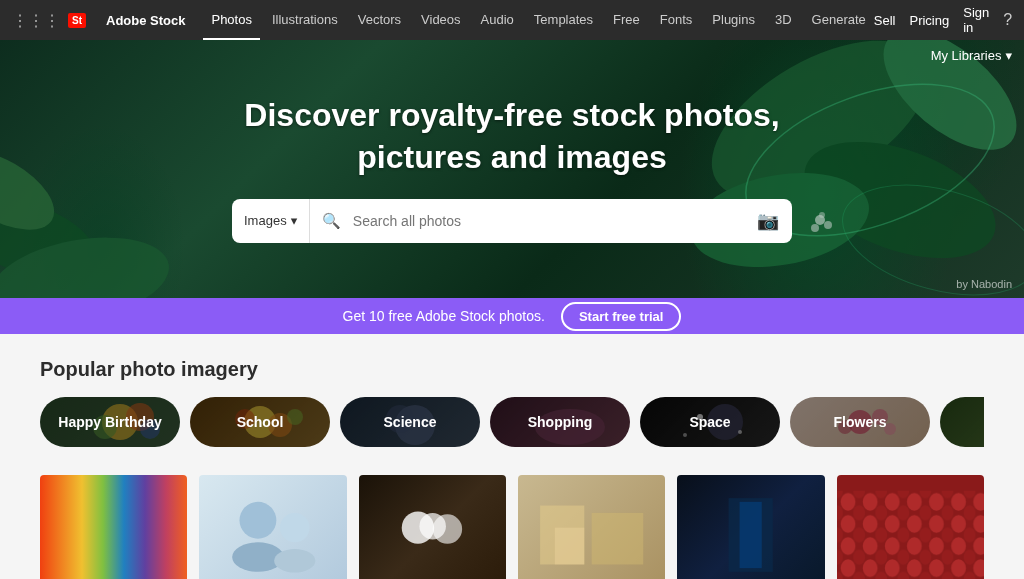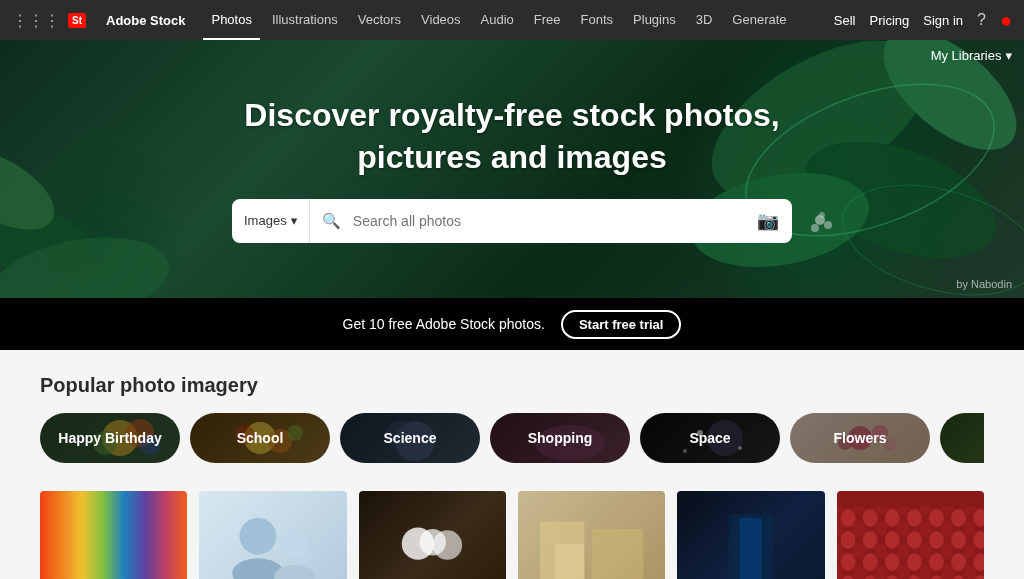--- a/index.html
+++ b/index.html
@@ -92,23 +92,23 @@
       color: rgba(255,255,255,0.6); font-size: 11px; z-index: 2;
     }
     .my-libraries {
       position: absolute; top: 8px; right: 12px;
       color: white; font-size: 13px; cursor: pointer;
       z-index: 2; display: flex; align-items: center; gap: 4px;
     }
 
     
     .promo-banner {
-      background: #000000; color: white;
+      background: #8b5cf6; color: white;
       display: flex; align-items: center; justify-content: center;
-      height: 52px; gap: 16px; font-size: 14px;
+      height: 36px; gap: 16px; font-size: 14px;
     }
     .promo-btn {
       border: 2px solid white; color: white; background: transparent;
       border-radius: 20px; padding: 5px 16px;
       font-size: 13px; cursor: pointer; font-weight: 600;
       white-space: nowrap;
     }
 
     
     .main { background: #f5f5f5; padding: 24px 40px; }
@@ -175,20 +175,21 @@
   <div class="nav-logo">
     <span class="nav-logo-box">St</span>
     <span class="nav-logo-text">Adobe Stock</span>
   </div>
   <div class="nav-links">
     <a class="nav-link active">Photos</a>
     <a class="nav-link">Illustrations</a>
     <a class="nav-link">Vectors</a>
     <a class="nav-link">Videos</a>
     <a class="nav-link">Audio</a>
+    <a class="nav-link">Templates</a>
     <a class="nav-link">Free</a>
     <a class="nav-link">Fonts</a>
     <a class="nav-link">Plugins</a>
     <a class="nav-link">3D</a>
     <a class="nav-link">Generate</a>
   </div>
   <div class="nav-right">
     <span class="nav-right-link">Sell</span>
     <span class="nav-right-link">Pricing</span>
     <span class="nav-right-link">Sign in</span>

